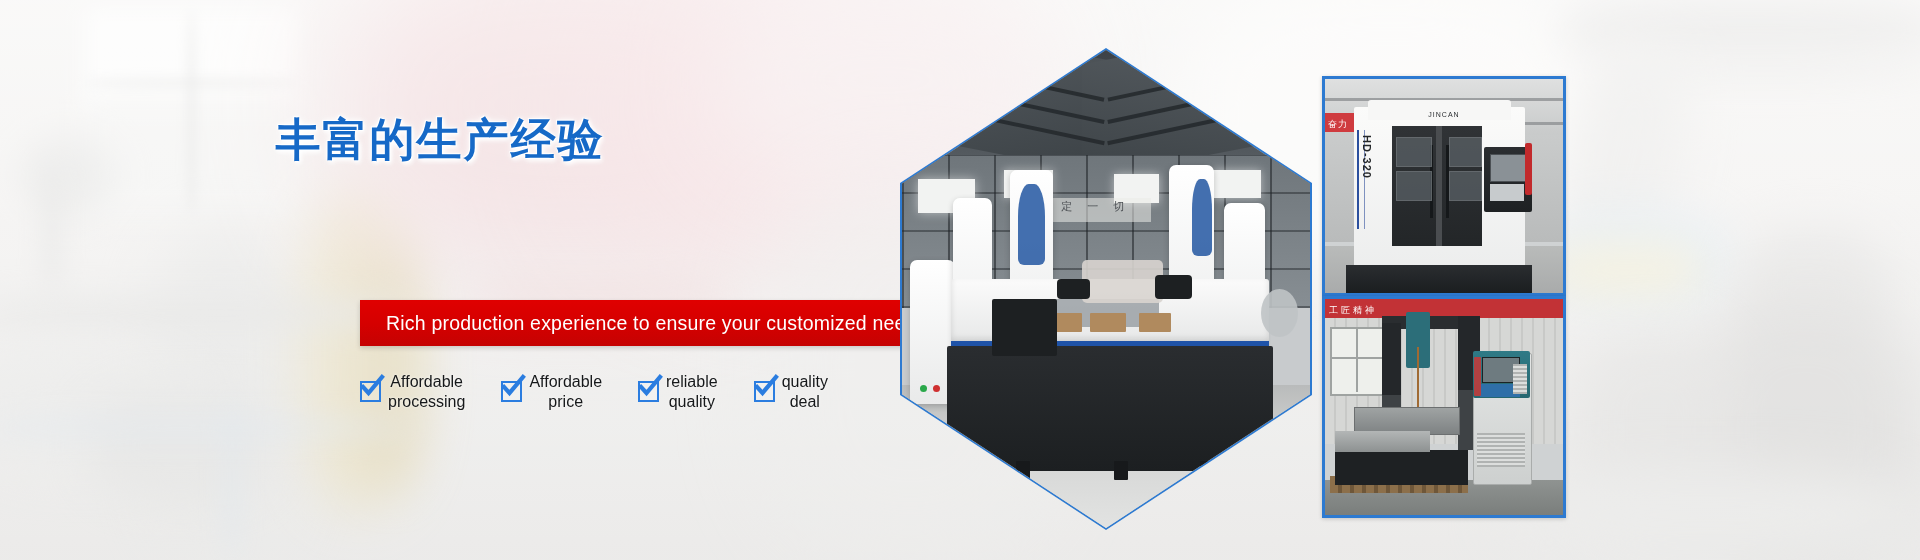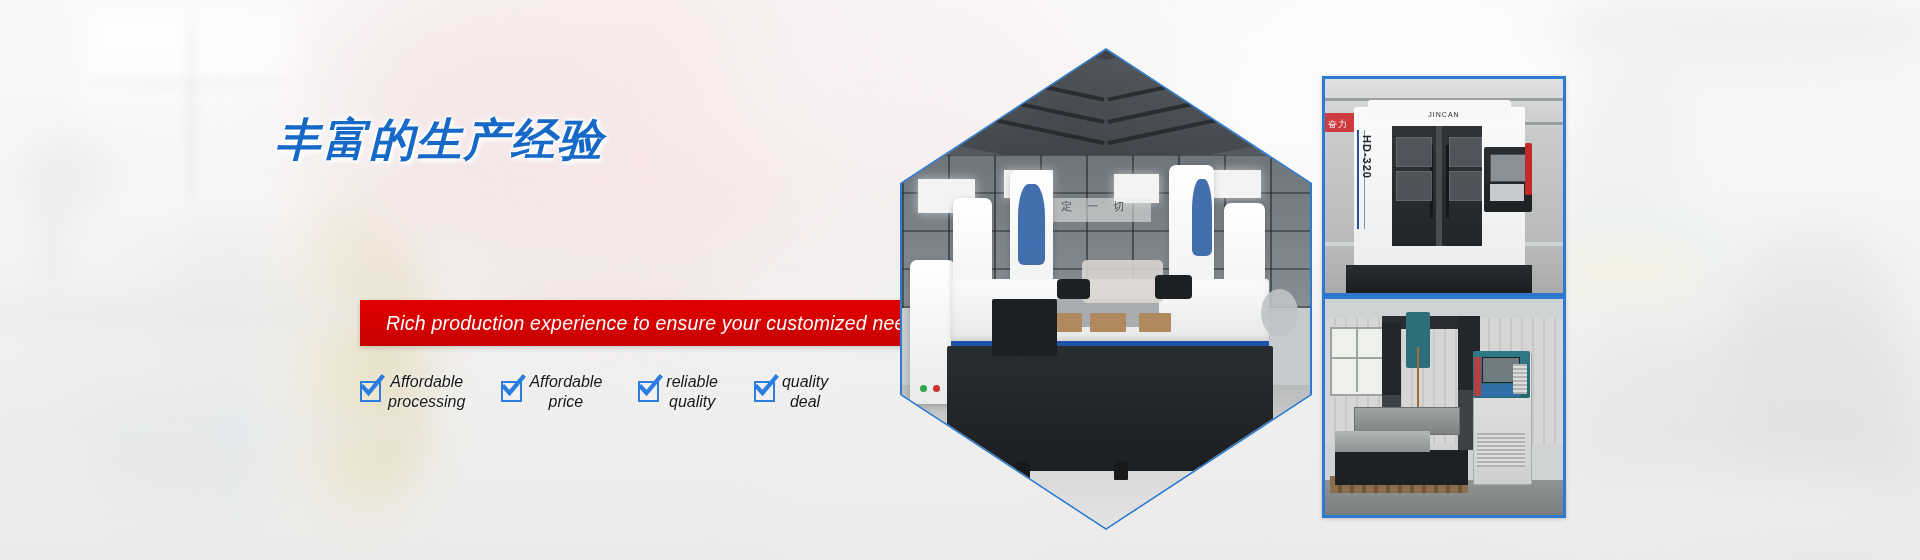--- a/index.html
+++ b/index.html
@@ -51,21 +51,21 @@
   .b-rfloor{left:1500px;top:470px;width:420px;height:90px;background:#dededc;filter:blur(26px);}
   .b-mid{left:720px;top:-20px;width:330px;height:200px;background:#efe2e3;filter:blur(46px);opacity:.7;}
   .b-midgrey{left:760px;top:180px;width:300px;height:380px;background:#e2e1df;filter:blur(40px);opacity:.6;}
   
   .bg-veil{
     position:absolute;inset:0;
     background:linear-gradient(180deg,rgba(255,255,255,.62),rgba(255,255,255,.50) 45%,rgba(255,255,255,.42));
   }
 
   
-  .copy{position:absolute;left:0;top:0;width:920px;height:560px;font-style:italic;}
+  .copy{position:absolute;left:0;top:0;width:920px;height:560px;}
   .headline{
     position:absolute;left:0;top:112px;width:880px;
     text-align:center;
     font-family:"DejaVu Sans","Liberation Sans",sans-serif;
     font-weight:bold;font-size:45px;line-height:56px;
     color:#1669c7;letter-spacing:2px;
     text-shadow:
       0 0 2px #ffffff, 0 0 5px #ffffff, 0 0 9px #ffffff,
       1px 1px 0 #ffffff, -1px -1px 0 #ffffff,
       2px 3px 4px rgba(255,255,255,.9);
@@ -382,20 +382,23 @@
     <div class="m-glass" style="left:52%;top:43%;width:13%;height:13%;"></div>
 
     <div class="m-panelctl"></div>
     <div class="m-screen"></div>
     <div class="m-kb"></div>
     <div class="m-redbar"></div>
     <div class="m-plinth"></div>
   </div>
 
   <div class="panel panel-bot">
+    <div class="e-banner">
+      <span>工匠精神</span>
+    </div>
     <div class="e-wall"></div>
     <div class="e-win"></div>
     <div class="e-winm"></div>
     <div class="e-winm2"></div>
     <div class="e-floor"></div>
     <div class="e-pallet"></div>
 
     <div class="e-beam"></div>
     <div class="e-colL"></div>
     <div class="e-colR"></div>

